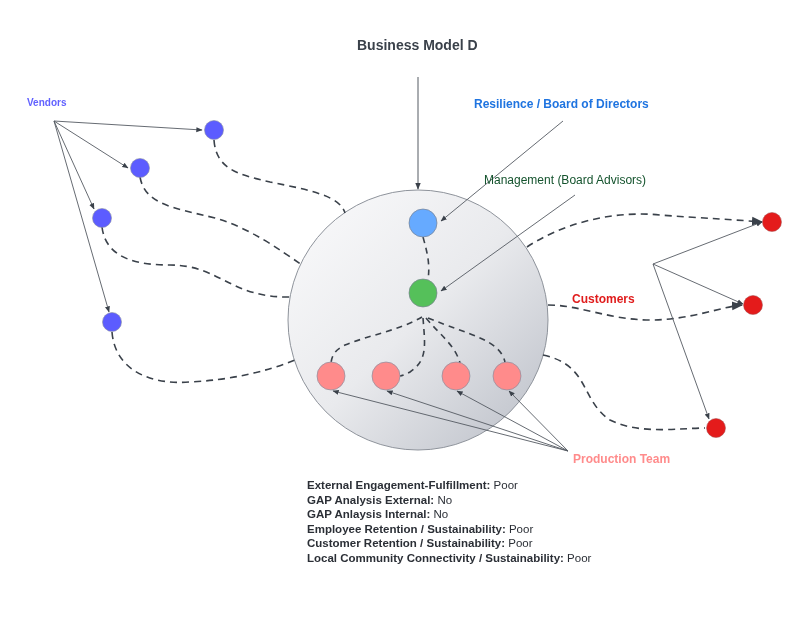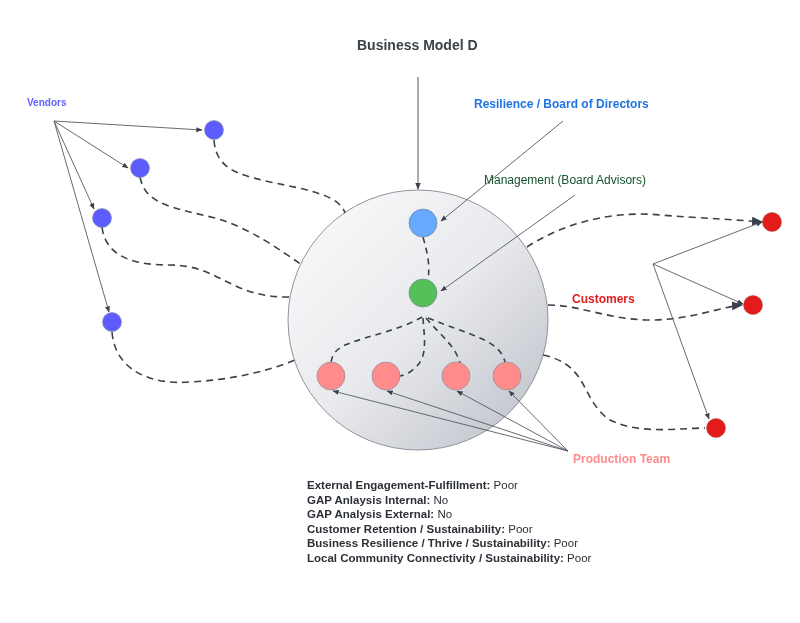--- a/index.html
+++ b/index.html
@@ -108,18 +108,18 @@
 
 <div class="lbl title">Business Model D</div>
 <div class="lbl vendors">Vendors</div>
 <div class="lbl leadership">Resilience / Board of Directors</div>
 <div class="lbl management">Management (Board Advisors)</div>
 <div class="lbl customers">Customers</div>
 <div class="lbl production">Production Team</div>
 
 <div class="metrics">
   <div class="metric-row"><span class="metric-key">External Engagement-Fulfillment:</span> <span>Poor</span></div>
+  <div class="metric-row"><span class="metric-key">GAP Analysis External:</span> <span>No</span></div>
   <div class="metric-row"><span class="metric-key">GAP Anlaysis Internal:</span> <span>No</span></div>
-  <div class="metric-row"><span class="metric-key">GAP Analysis External:</span> <span>No</span></div>
+  <div class="metric-row"><span class="metric-key">Employee Retention / Sustainability:</span> <span>Poor</span></div>
   <div class="metric-row"><span class="metric-key">Customer Retention / Sustainability:</span> <span>Poor</span></div>
-  <div class="metric-row"><span class="metric-key">Business Resilience / Thrive / Sustainability:</span> <span>Poor</span></div>
   <div class="metric-row"><span class="metric-key">Local Community Connectivity / Sustainability:</span> <span>Poor</span></div>
 </div>
 
 </body></html>

